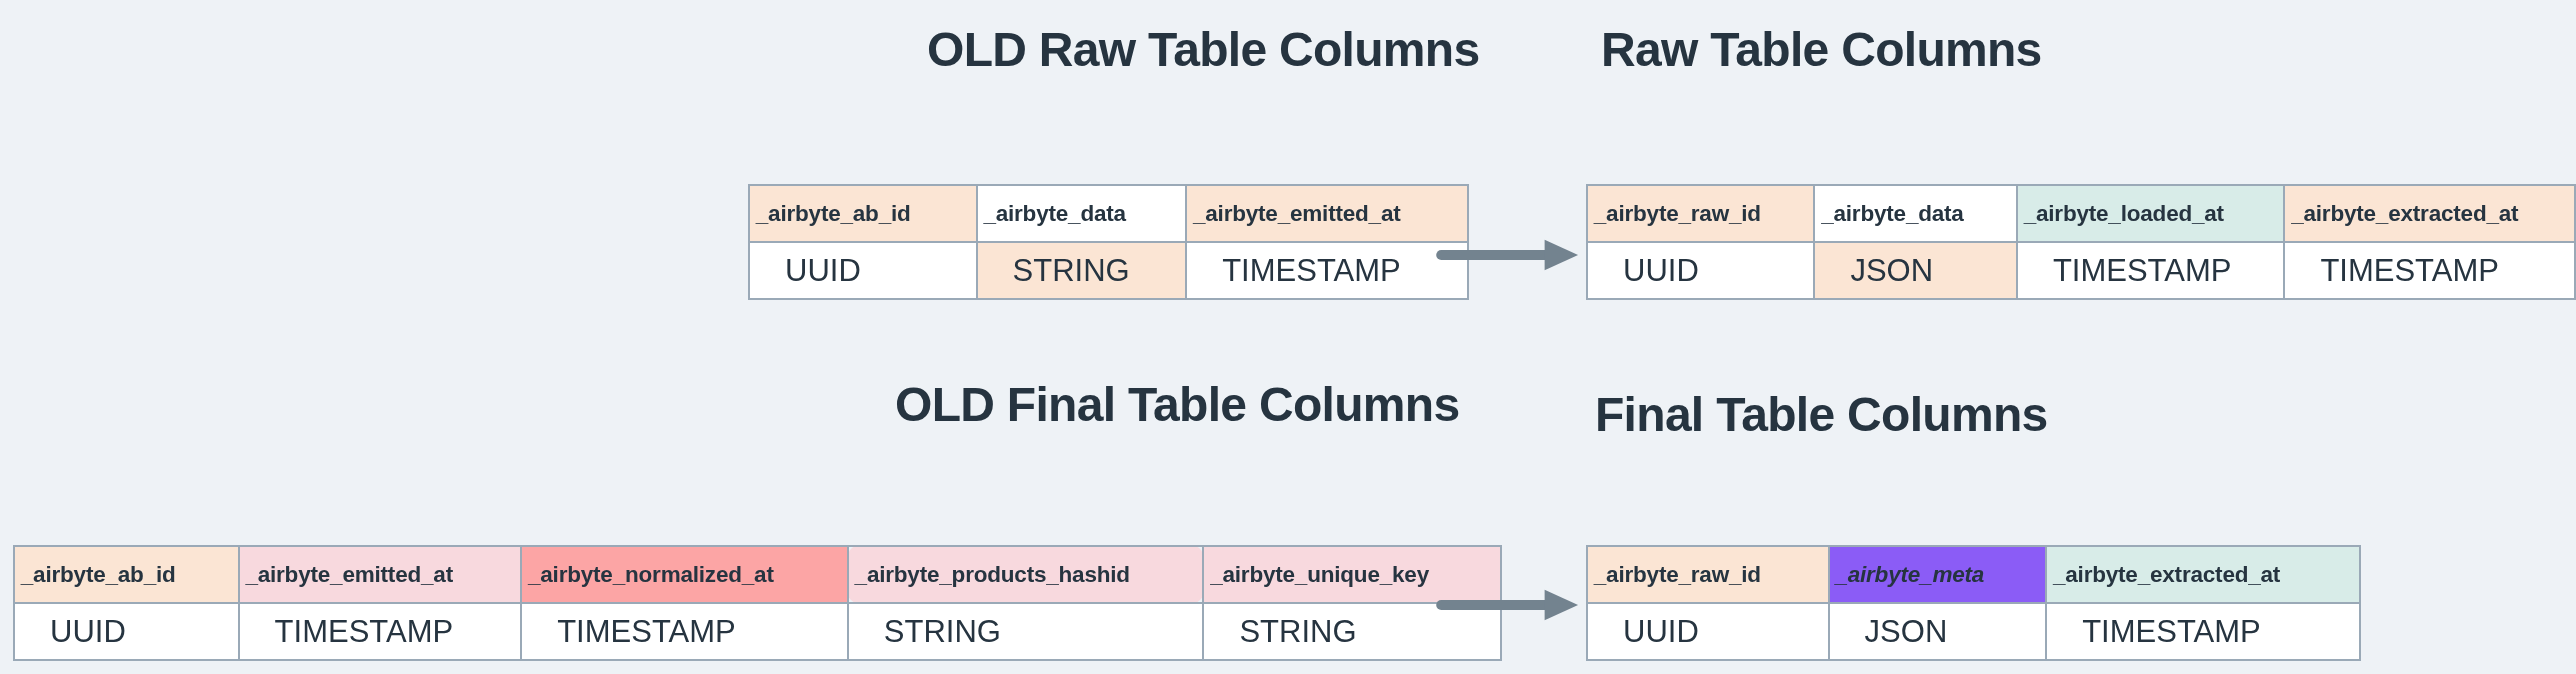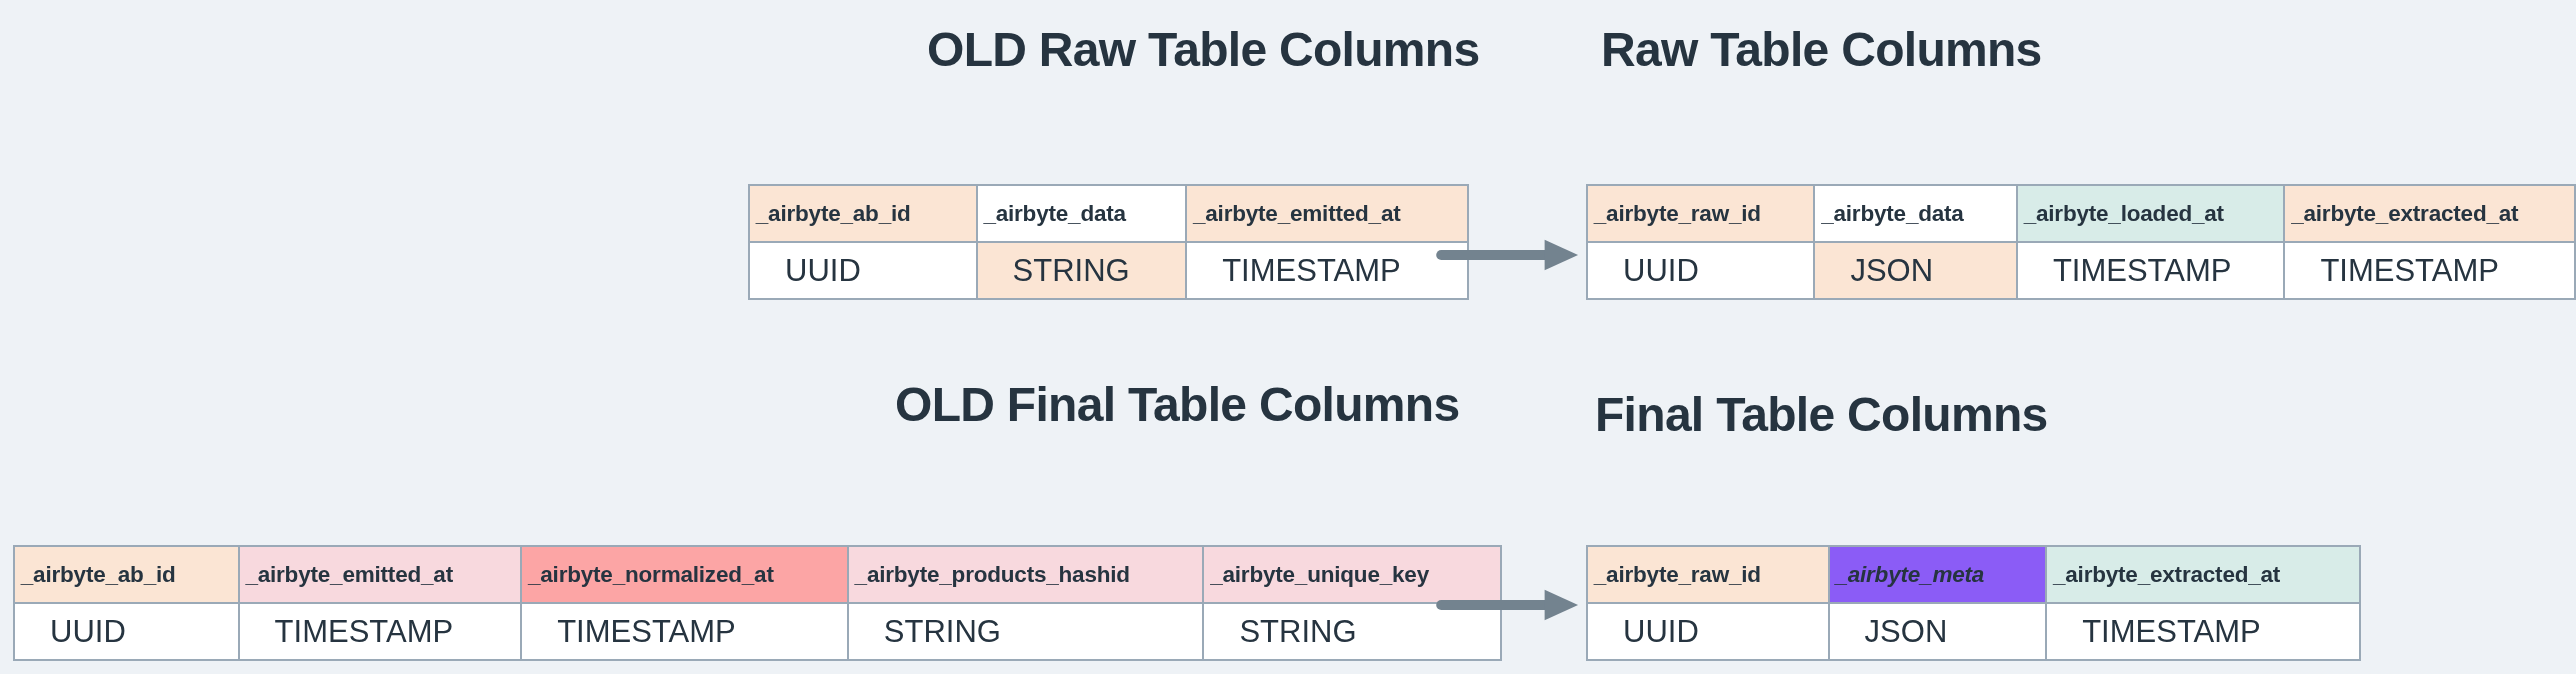--- a/index.html
+++ b/index.html
@@ -90,21 +90,21 @@
       </tr>
     </tbody>
   </table>
 
   <table class="schema" style="left:13px; top:545px;">
     <thead>
       <tr>
         <th style="width: 211px; background-color: rgb(251, 229, 212);">_airbyte_ab_id</th>
         <th style="width: 269px; background-color: rgb(248, 217, 222);">_airbyte_emitted_at</th>
         <th style="width: 313px; background-color: #fca5a5;">_airbyte_normalized_at</th>
-        <th style="width: 342px; background-color: rgb(248, 217, 222);">_airbyte_products_hashid</th>
+        <th style="width: 342px; background-color: rgb(248, 217, 222); border-radius: 10px;">_airbyte_products_hashid</th>
         <th style="width: 284px; background-color: rgb(248, 217, 222); margin-left: 12px;">_airbyte_unique_key</th>
       </tr>
     </thead>
     <tbody>
       <tr>
         <td style="background-color: rgb(255, 255, 255);">UUID</td>
         <td style="background-color: rgb(255, 255, 255);">TIMESTAMP</td>
         <td style="background-color: rgb(255, 255, 255);">TIMESTAMP</td>
         <td style="background-color: rgb(255, 255, 255);">STRING</td>
         <td style="background-color: rgb(255, 255, 255);">STRING</td>

